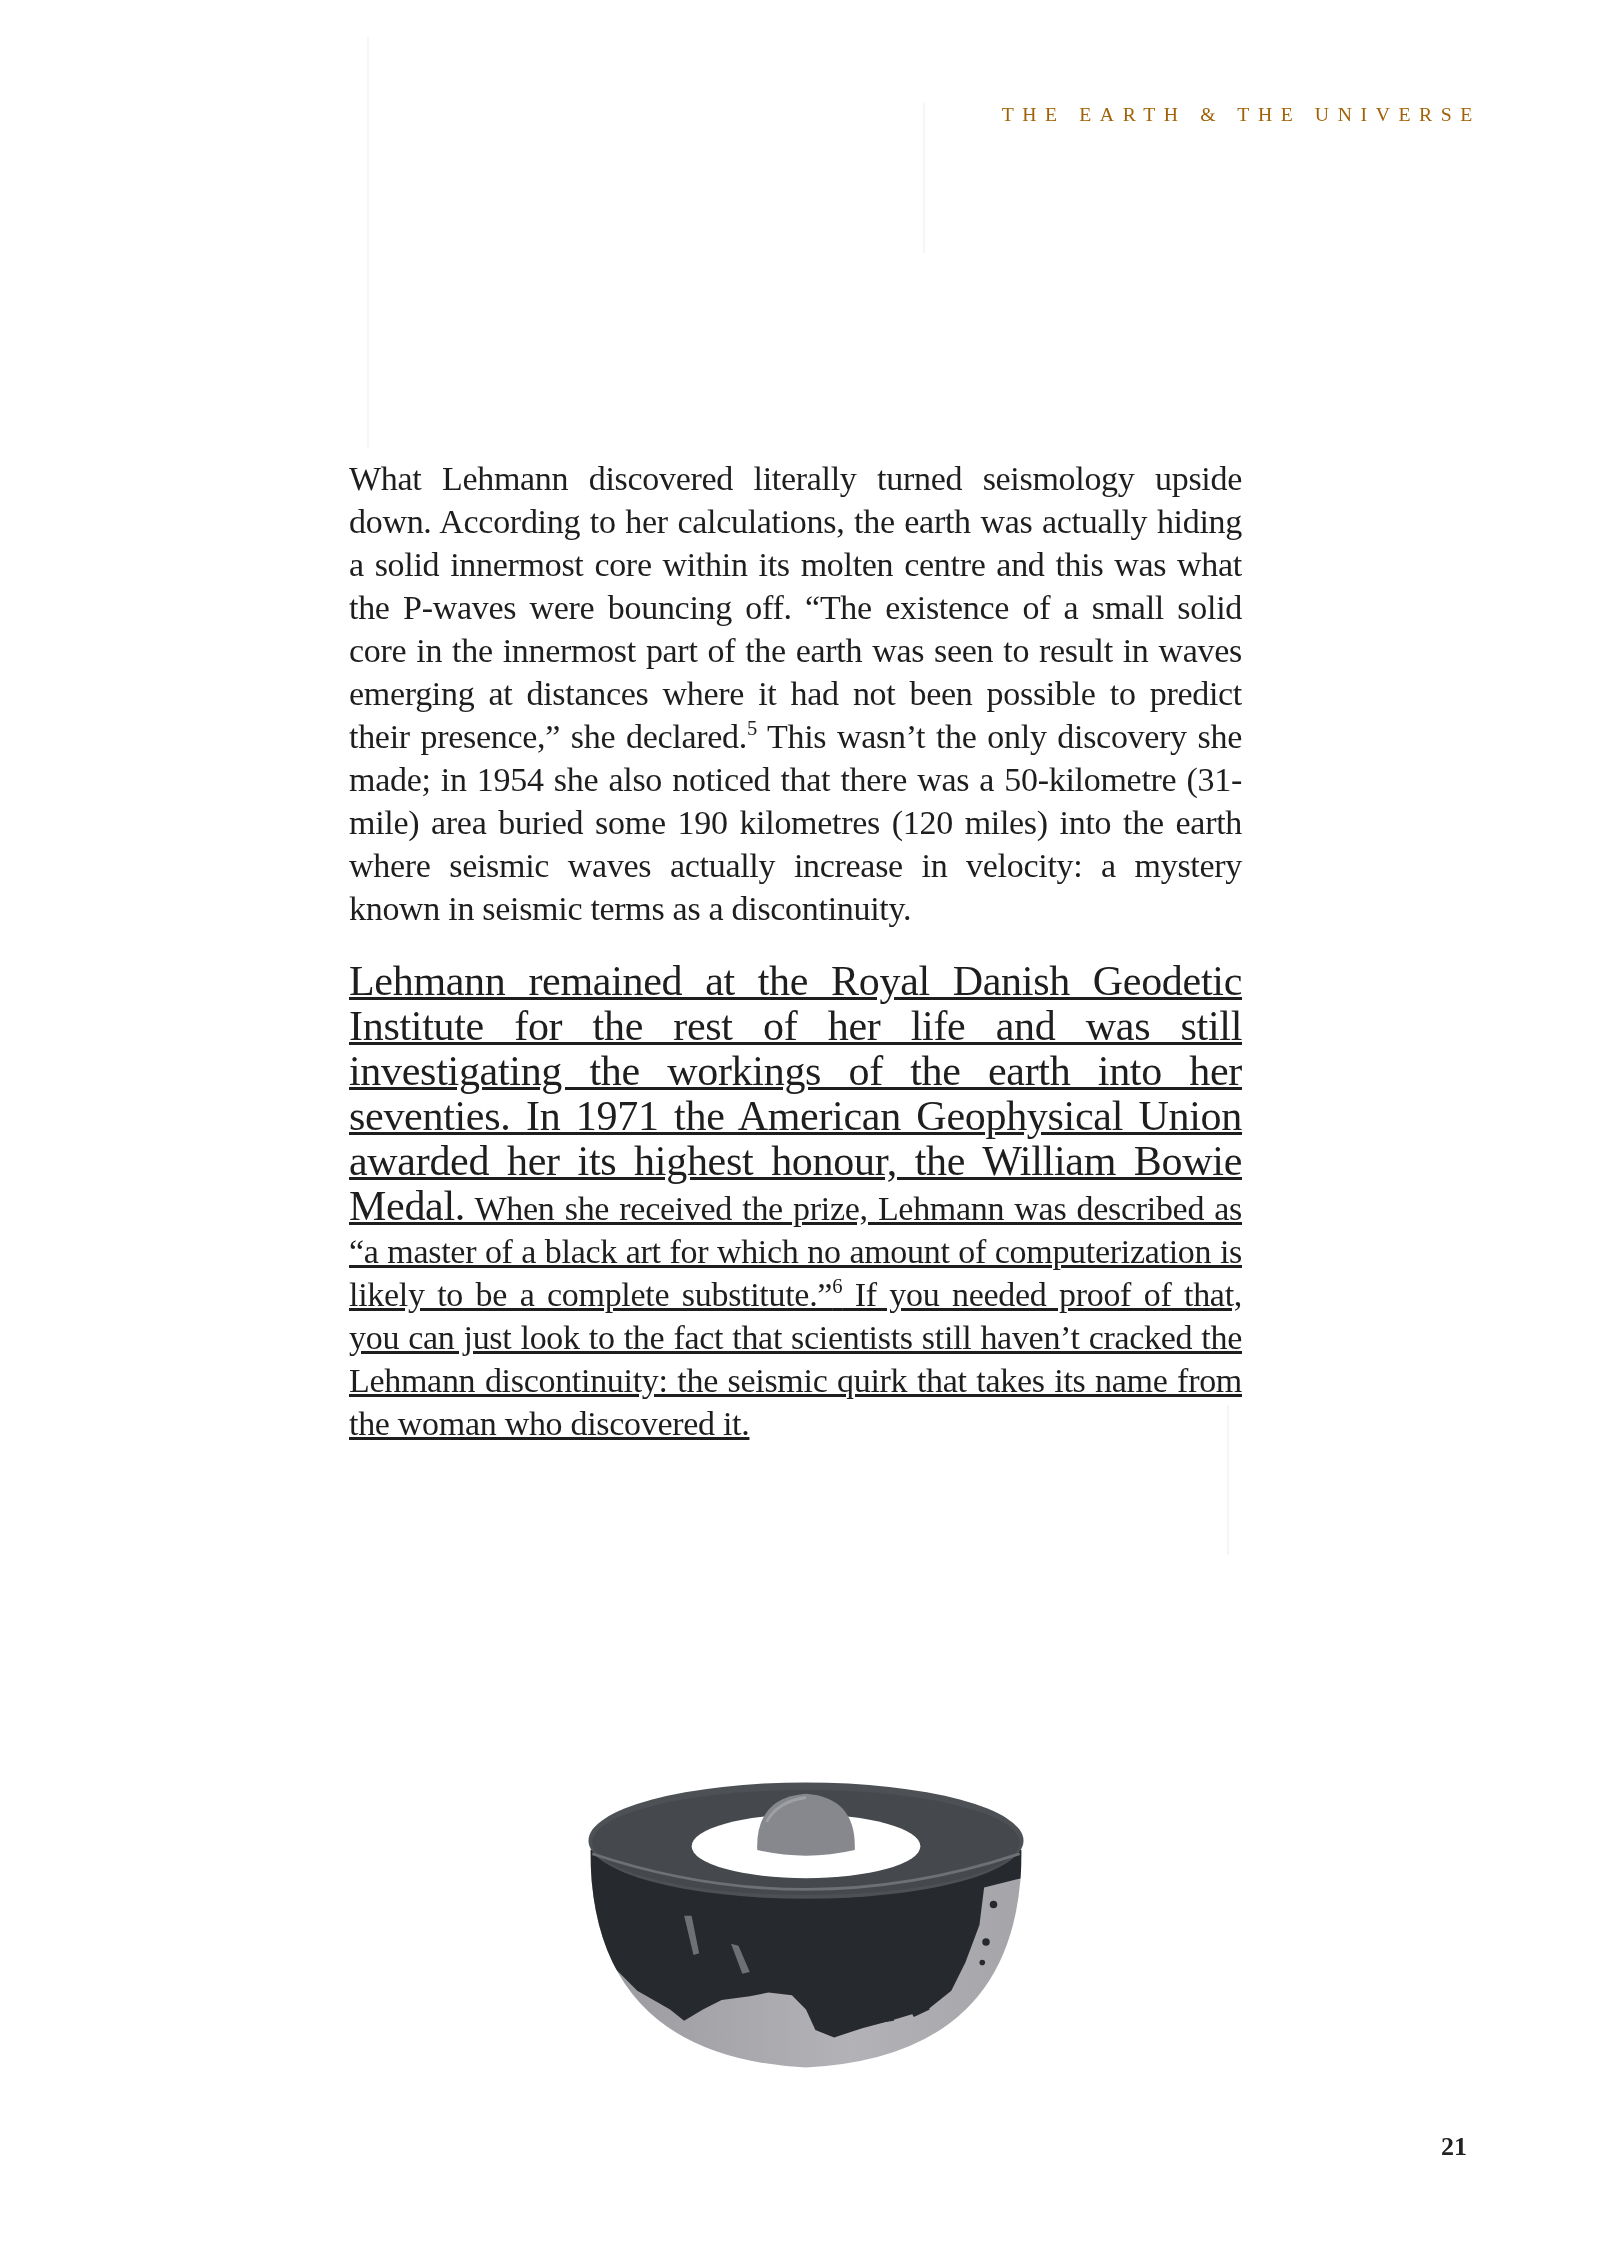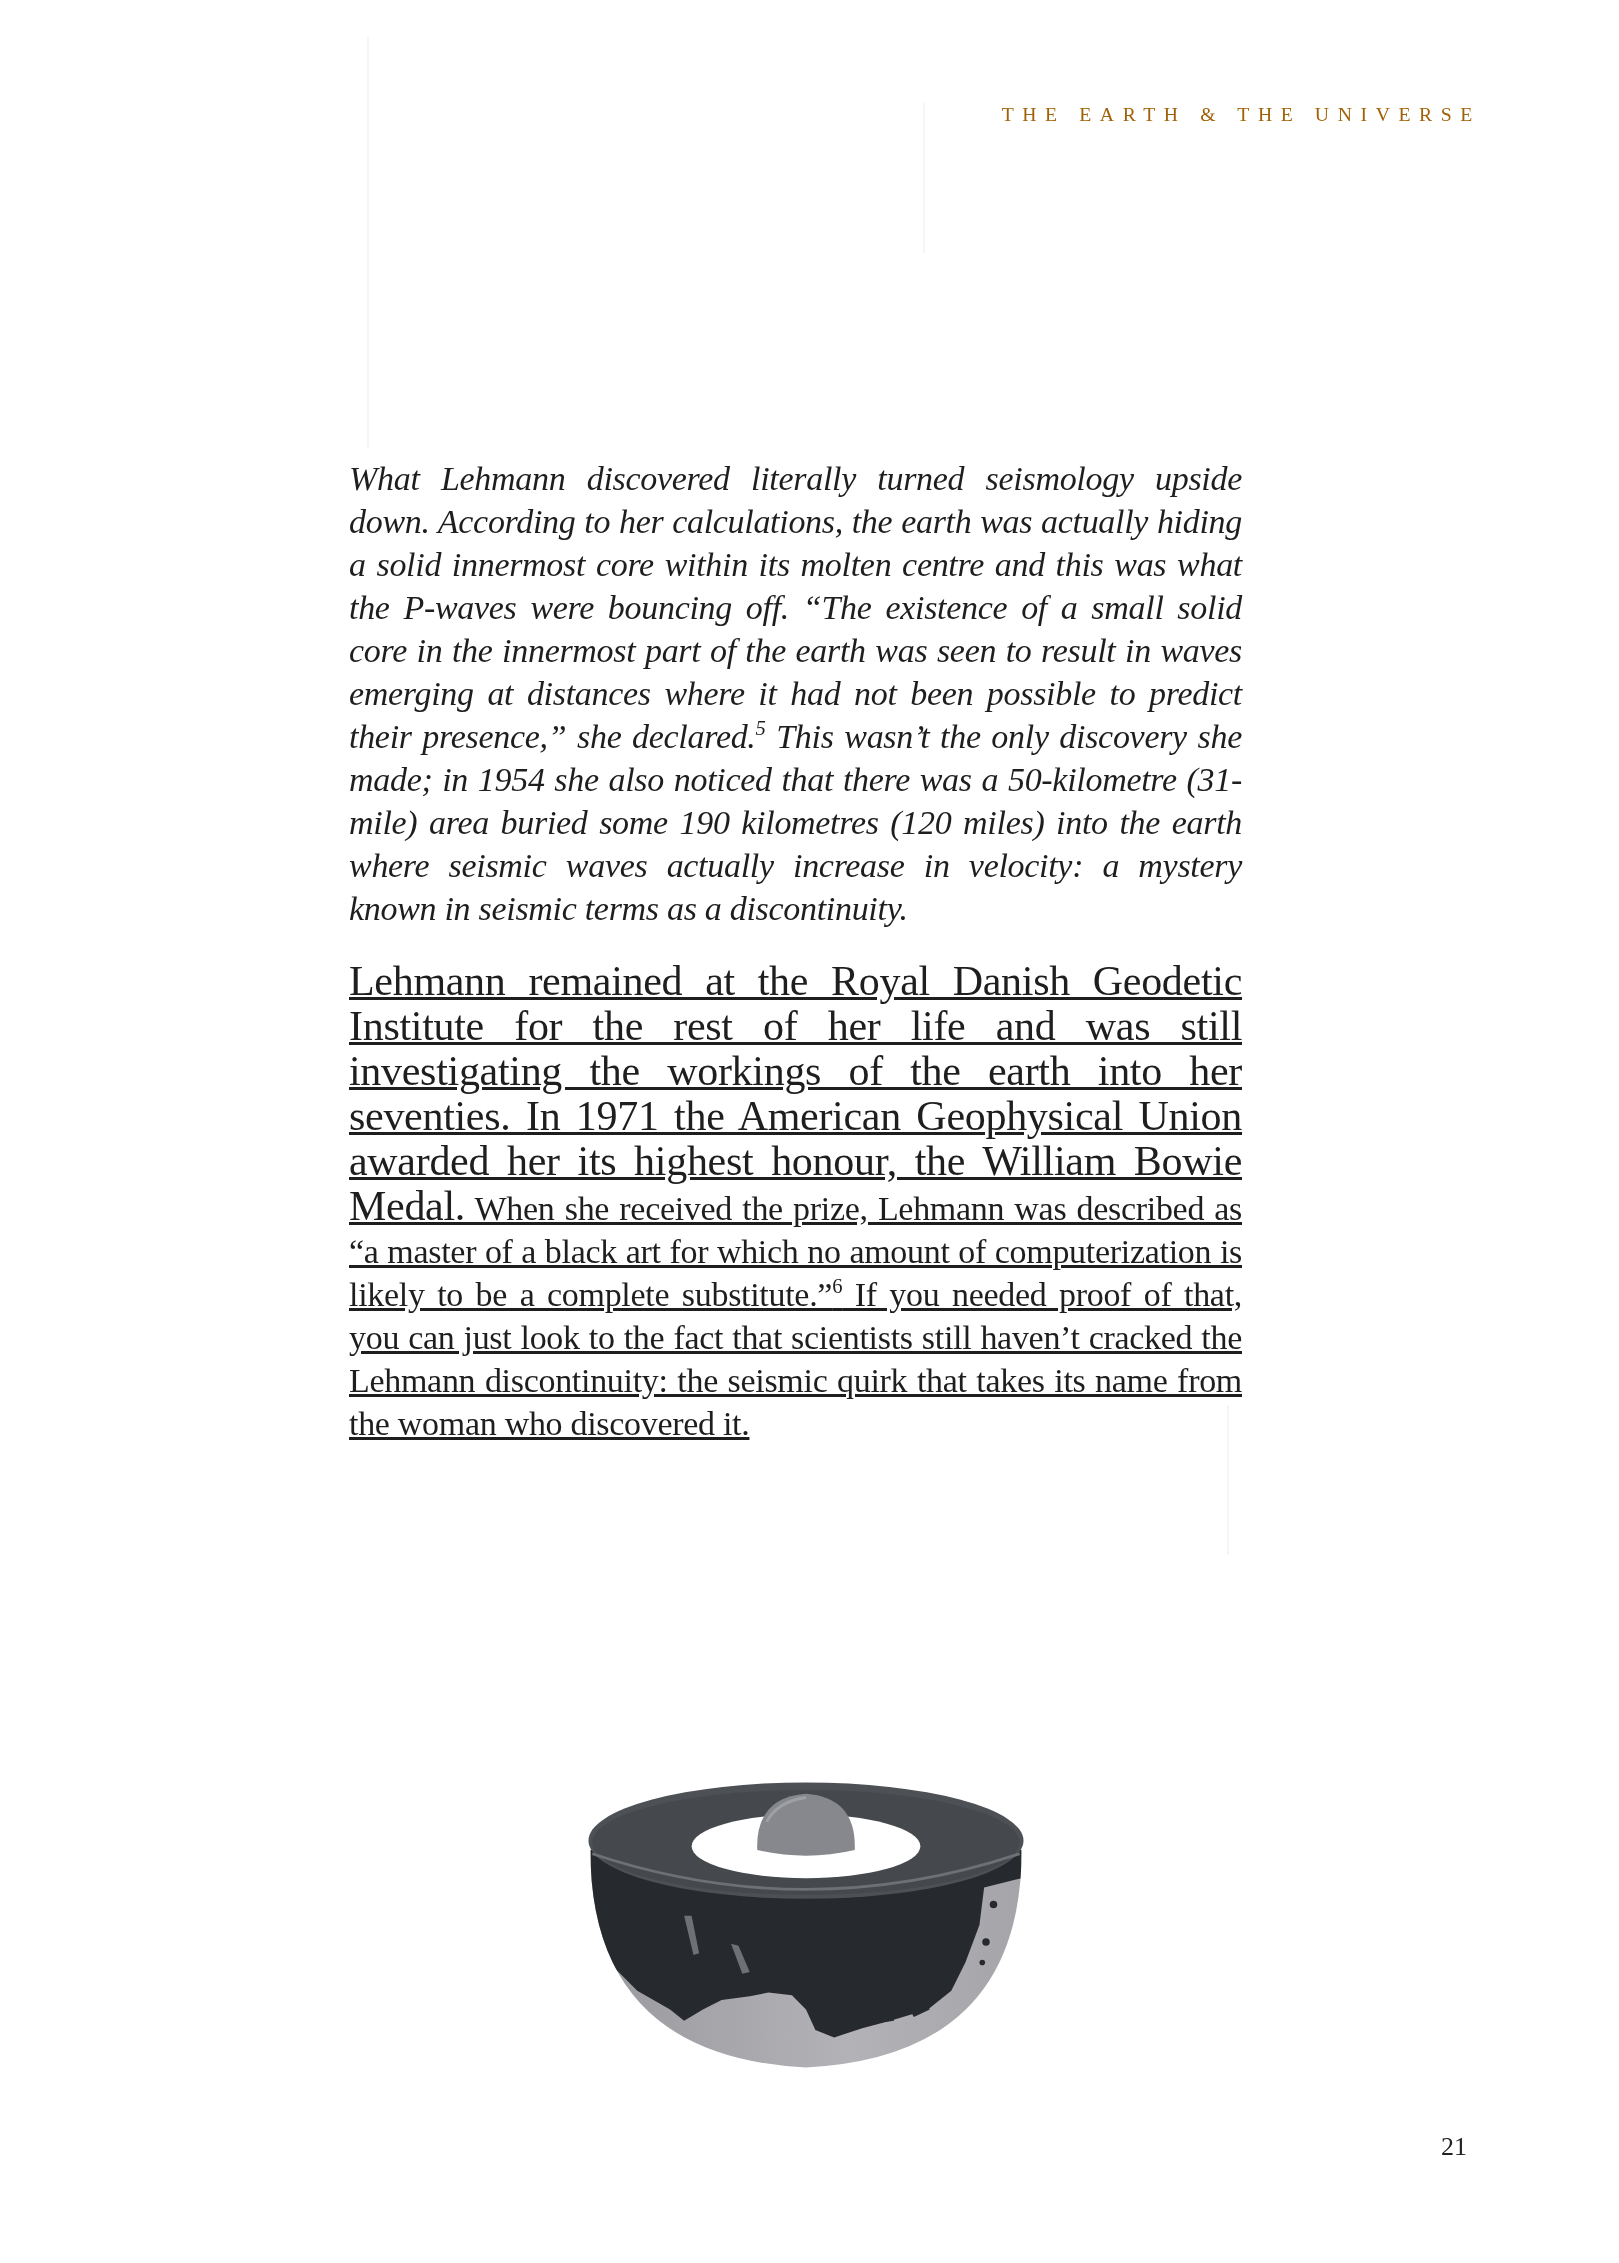--- a/index.html
+++ b/index.html
@@ -35,21 +35,20 @@
       margin: 0;
       text-align: justify;
       text-align-last: left;
       hyphens: none;
     }
     .para-1 {
       font-size: 34px;
       line-height: 43px;
       letter-spacing: -0.3px;
       word-spacing: 0px;
-      font-style: italic;
     }
     .para-2 {
       margin-top: 30px;
       font-size: 34px;
       line-height: 43px;
       letter-spacing: -0.3px;
       text-decoration: underline;
     }
     .para-2 .lead {
       font-size: 42px;
@@ -69,21 +68,21 @@
       height: 300px;
     }
     .figure svg {
       display: block;
     }
     .folio {
       position: absolute;
       top: 2132px;
       left: 1441px;
       font-size: 26px;
-      font-weight: normal;
+      font-weight: bold;
       color: #222;
     }
     .scan-mark {
       position: absolute;
       width: 1.9px;
       background: rgba(0,0,0,0.035);
     }
   </style>
 </head>
 <body>

